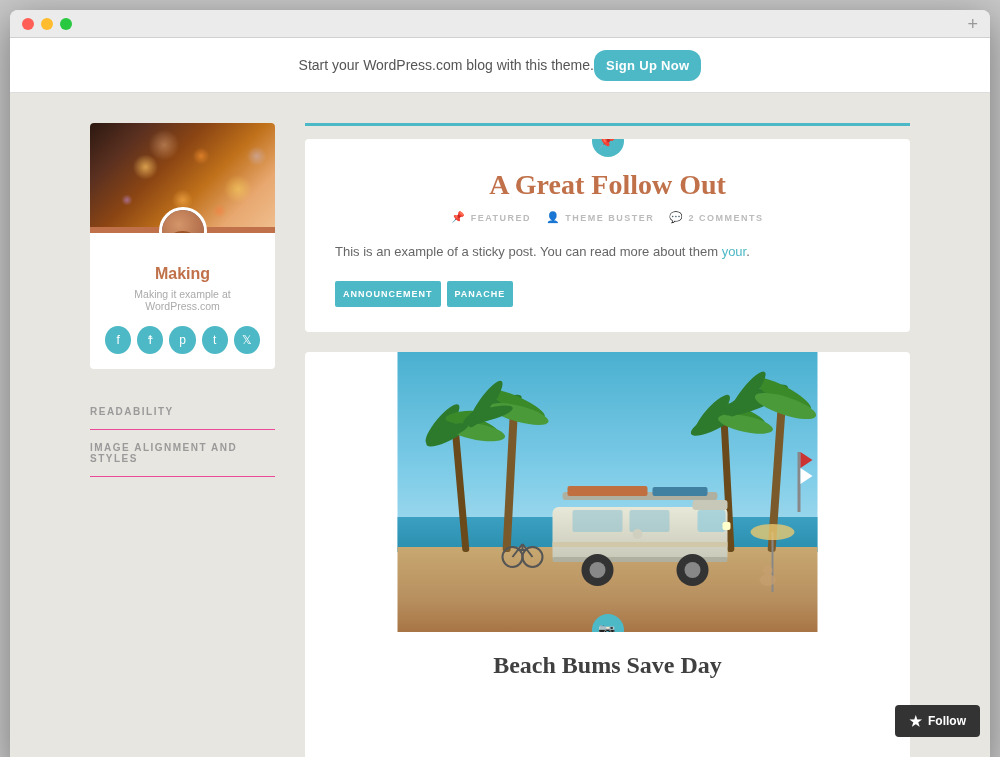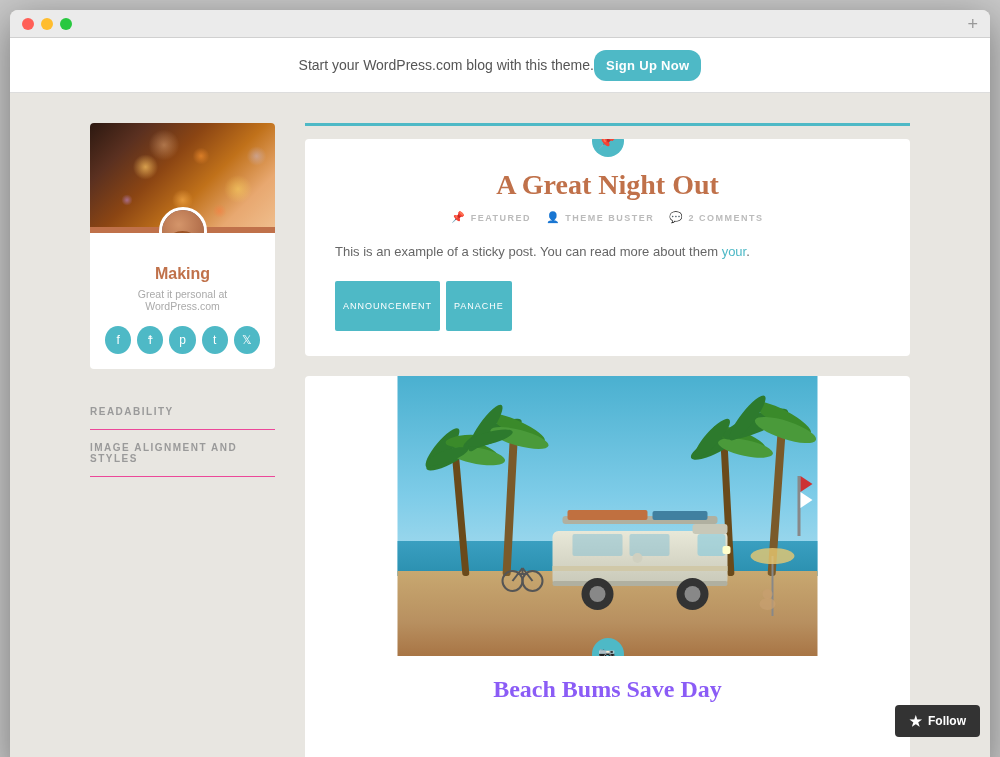--- a/index.html
+++ b/index.html
@@ -293,24 +293,24 @@
     }
 
     .post-tags {
       display: flex;
       gap: 6px;
     }
     .tag {
       background: #4eb9c6;
       color: #fff;
       font-size: 9px;
-      font-weight: 400;
+      font-weight: 700;
       letter-spacing: 1px;
       text-transform: uppercase;
-      padding: 20px 8px;
+      padding: 8px 8px;
       border-radius: 2px;
     }
 
     
     .image-post-card {
       background: #fff;
       border-radius: 4px;
       overflow: hidden;
       position: relative;
       flex: 1;
@@ -334,21 +334,21 @@
       border-radius: 50%;
       display: flex;
       align-items: center;
       justify-content: center;
       color: #fff;
       font-size: 14px;
       z-index: 10;
     }
 
     .second-post-title {
-      color: #8b5cf6;
+      color: #404040;
       font-size: 24px;
       font-weight: 700;
       text-align: center;
       padding: 20px 20px 10px;
       font-family: Georgia, serif;
     }
 
     
     .follow-btn-container {
       position: fixed;
@@ -417,21 +417,21 @@
         <div class="profile-cover">
           <div class="profile-cover-bar"></div>
           <div class="profile-avatar-wrap">
             <div class="profile-avatar">
               <div class="avatar-face"></div>
             </div>
           </div>
         </div>
         <div class="profile-info">
           <div class="profile-name">Making</div>
-          <div class="profile-tagline">Great it personal at WordPress.com</div>
+          <div class="profile-tagline">Making it example at WordPress.com</div>
           <div class="social-icons">
             <div class="social-icon">f</div>
             <div class="social-icon">☨</div>
             <div class="social-icon">p</div>
             <div class="social-icon">t</div>
             <div class="social-icon">𝕏</div>
           </div>
         </div>
       </div>
 
@@ -441,21 +441,21 @@
       </div>
 
     </div>
 
     <div class="posts-wrapper">
       <div class="posts-top-border"></div>
 
       <div class="post-card" style="margin-top: 16px;">
         <div class="sticky-pin">📌</div>
         <div class="post-card-inner">
-          <div class="post-title">A Great Night Out</div>
+          <div class="post-title">A Great Follow Out</div>
           <div class="post-meta">
             <span class="post-meta-item">
               <span class="post-meta-icon">📌</span>
               <span>FEATURED</span>
             </span>
             <span class="post-meta-item">
               <span class="post-meta-icon">👤</span>
               <span>THEME BUSTER</span>
             </span>
             <span class="post-meta-item">

